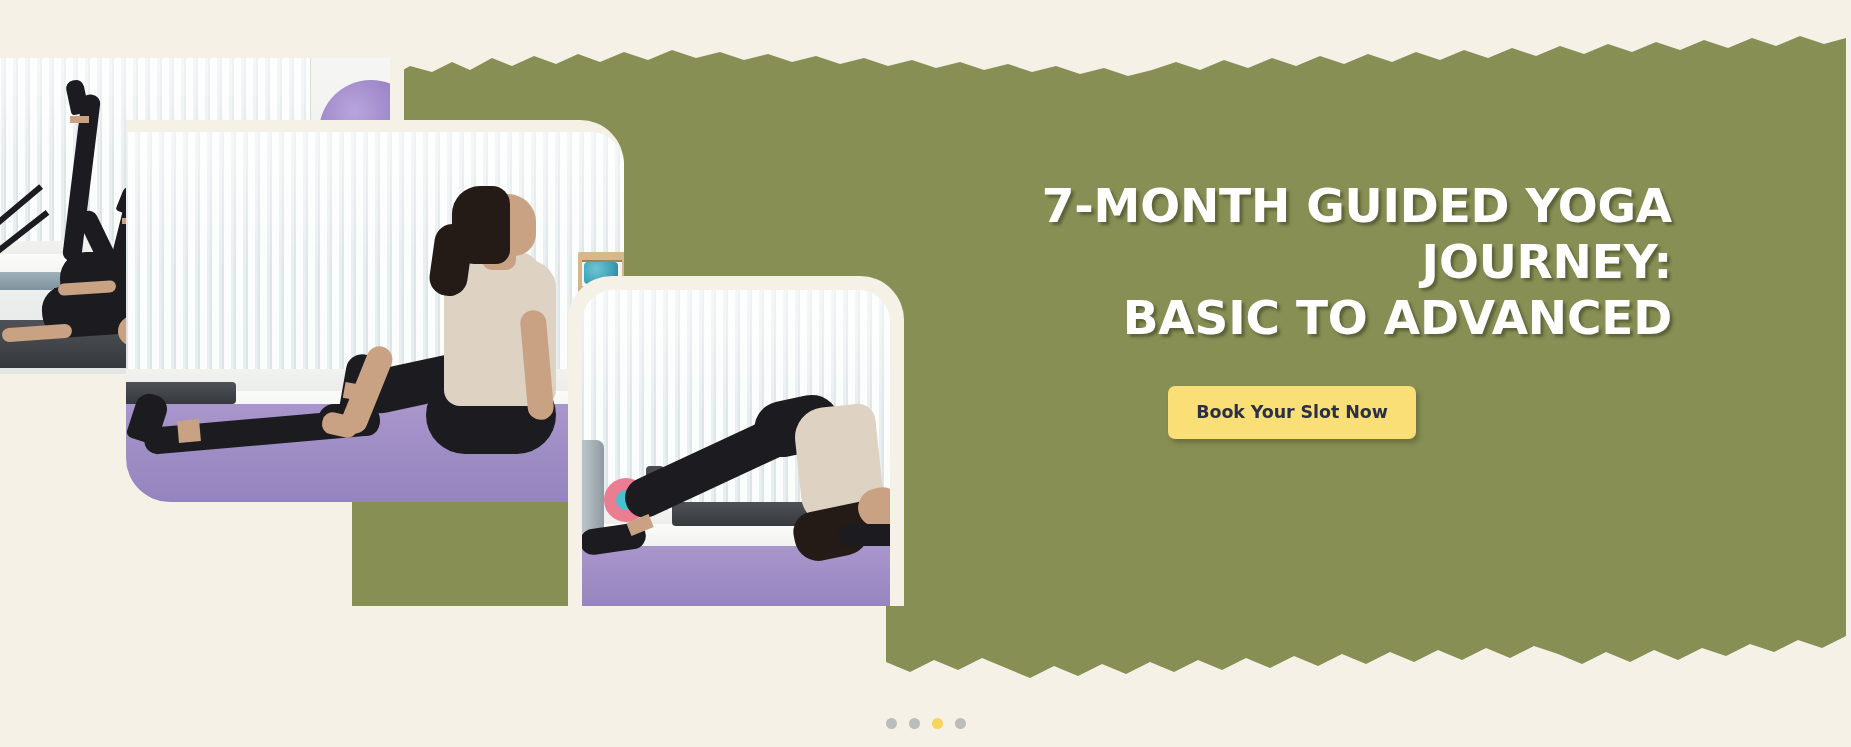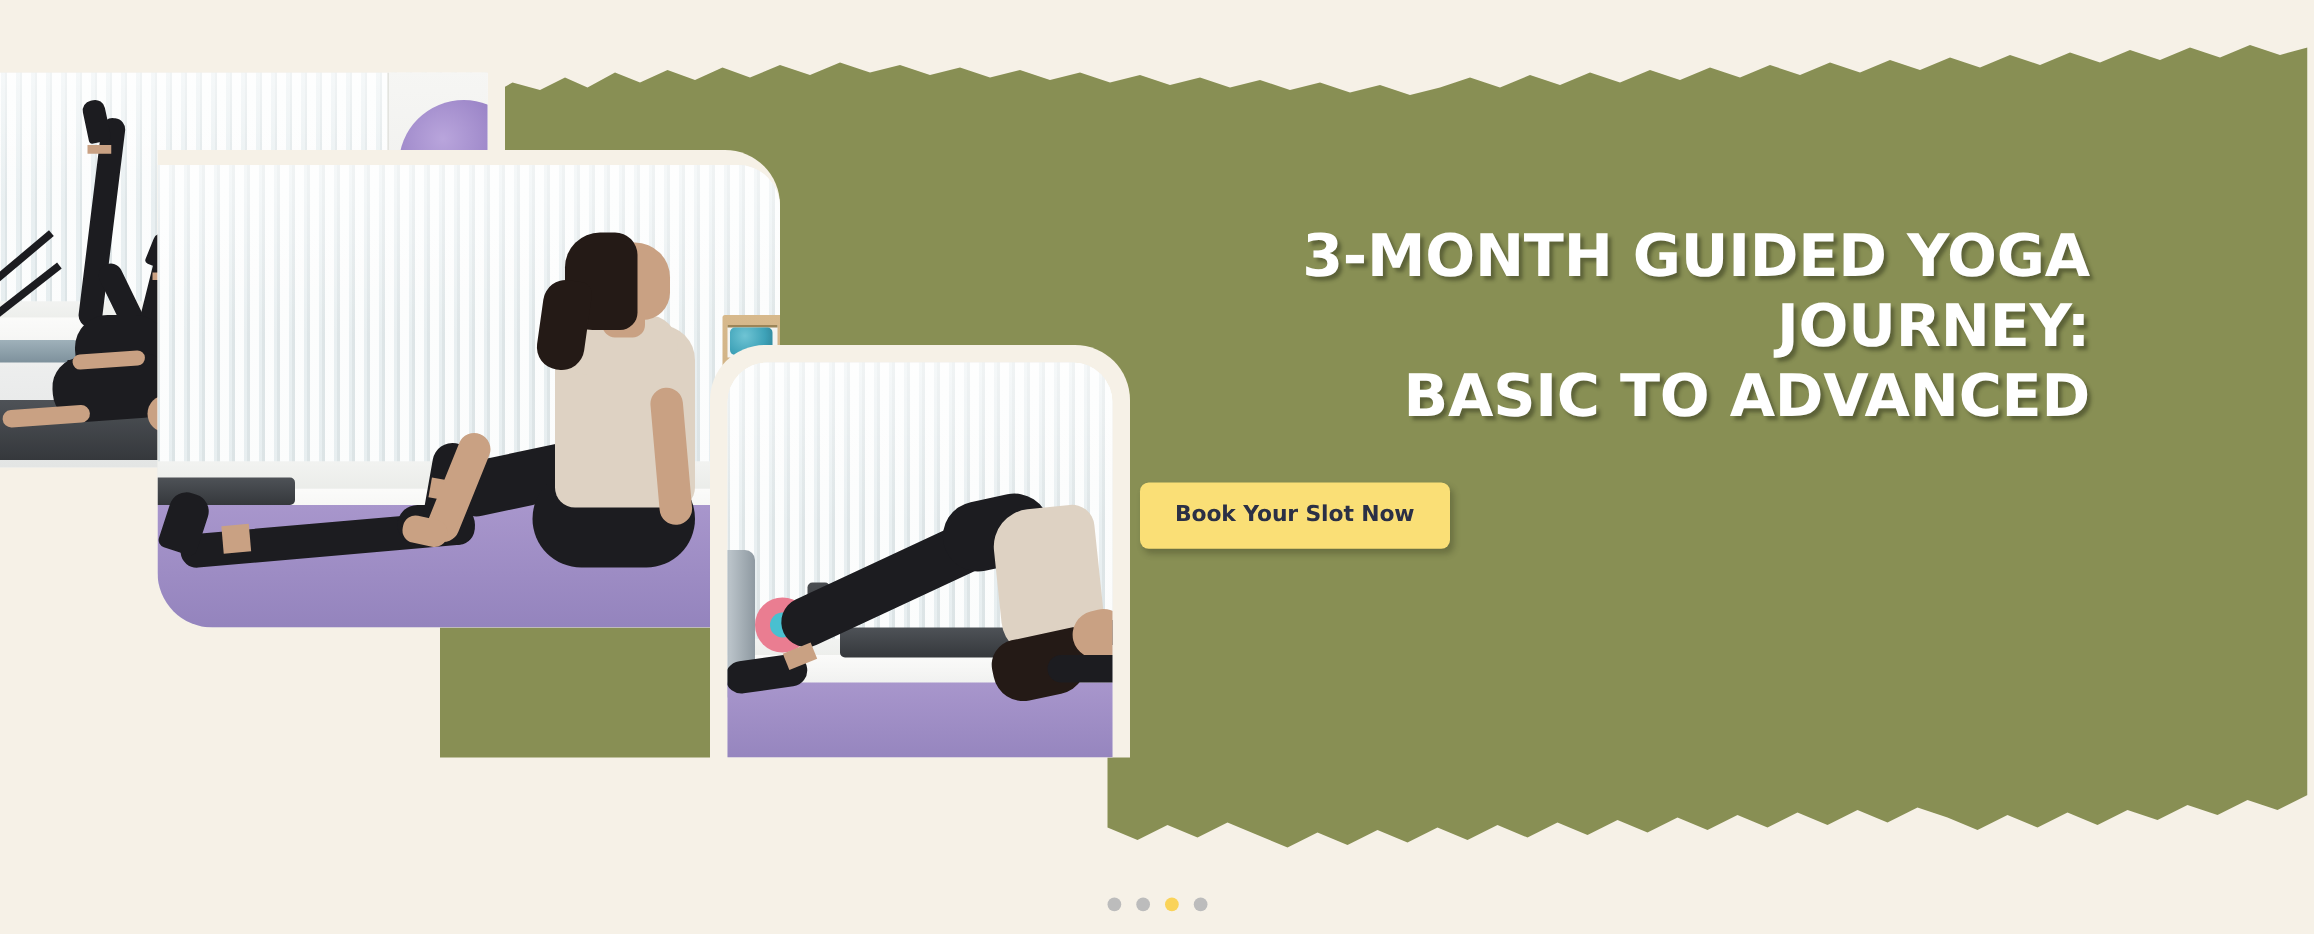--- a/index.html
+++ b/index.html
@@ -217,21 +217,21 @@
     font-family:"Liberation Sans", sans-serif;
     font-size:24.5px;
     font-weight:400;
     line-height:1.44;
     text-shadow:2px 2px 2px rgba(40,44,22,.38);
     white-space:pre-line;
   }
   .cta-row{
     margin-top:40px;
     display:flex;
-    justify-content:flex-start;
+    justify-content:center;
   }
   .cta-button{
     display:inline-block;
     background:#fadf76;
     color:#2b3046;
     font-family:"DejaVu Sans", sans-serif;
     font-weight:bold;
     font-size:17.5px;
     letter-spacing:-0.1px;
     padding:16px 28px 17px 28px;
@@ -410,21 +410,21 @@
           <div class="hair" style="left:212px; top:218px; width:76px; height:50px; border-radius:20px 6px 26px 24px; transform:rotate(-12deg);"></div>
           <div class="skin" style="left:276px; top:198px; width:44px; height:38px; border-radius:20px; transform:rotate(-14deg);"></div>
           <div class="limb" style="left:256px; top:234px; width:70px; height:22px; border-radius:11px;"></div>
         </div>
       </div>
     </div>
 
   </div>
 
   <div class="copy">
-    <h1 class="headline">3-MONTH GUIDED YOGA
+    <h1 class="headline">7-MONTH GUIDED YOGA
 JOURNEY:
 BASIC TO ADVANCED</h1>
     <div class="cta-row">
       <button class="cta-button">Book Your Slot Now</button>
     </div>
   </div>
 
   <div class="dots">
     <span class="dot"></span>
     <span class="dot"></span>

